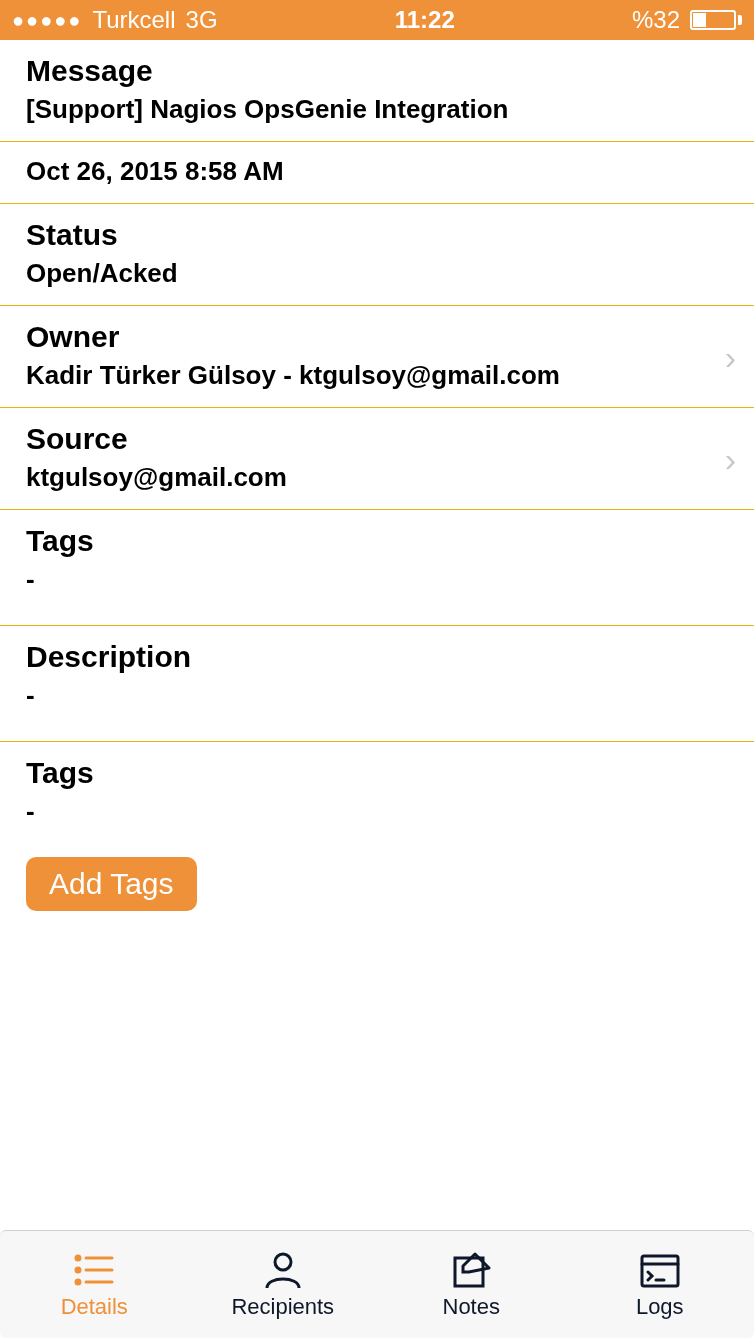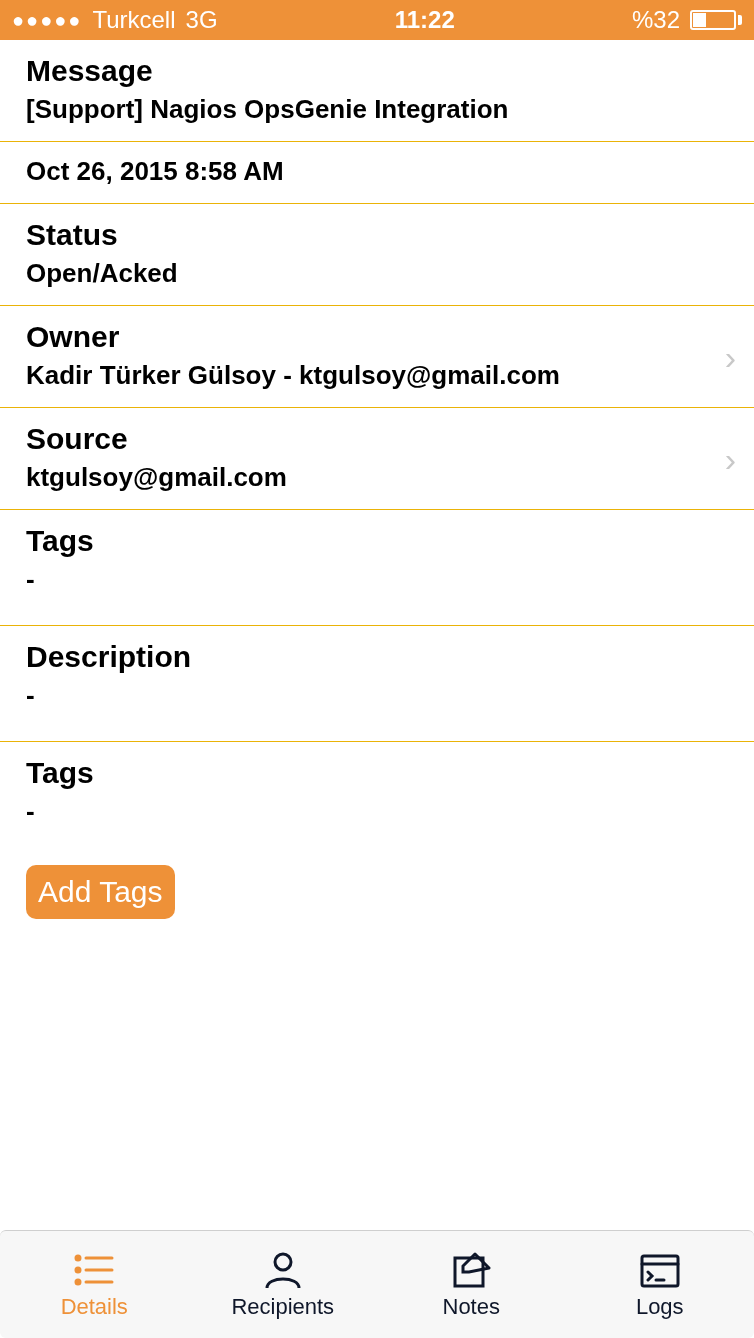--- a/index.html
+++ b/index.html
@@ -11,21 +11,21 @@
   .nav-bar { display: flex; align-items: center; justify-content: space-between; height: 84px; padding: 0 20px; }
   .nav-title { font-size: 36px; font-weight: 600; color:#fff; }
   .icon-btn { color: #fff; }
   .content { padding: 0 0 0 0; }
   .row { padding: 14px 26px 16px 26px; border-bottom: 1px solid #eab308; position: relative; }
   .row.no-border { border-bottom: none; }
   .row .label { font-size: 30px; font-weight: 700; margin-bottom: 6px; }
   .row .value { font-size: 26px; font-weight: 700; }
   .link { color: #000000; }
   .chevron { position: absolute; right: 18px; top: 50%; transform: translateY(-50%); color: #c8c8c8; font-size: 34px; }
-  .add-tags-btn { display: inline-block; background: #ee9138; color: #fff; font-size: 30px; padding: 10px 12px; border-radius: 10px; margin: 22px 0 0 26px; border: none; text-align: right; }
+  .add-tags-btn { display: inline-block; background: #ee9138; color: #fff; font-size: 30px; padding: 10px 23px; border-radius: 10px; margin: 14px 0 0 26px; border: none; text-align: right; }
   .tab-bar { position: absolute; bottom: 0; left: 0; right: 0; height: 108px; background: #f7f7f7; border-top: 1px solid #cfcfcf; display: flex; border-radius: 6px; }
   .tab { flex: 1; display: flex; flex-direction: column; align-items: center; justify-content: center; gap: 4px; color: #0f172a; font-size: 22px; }
   .tab.active { color: #ee9138; }
   .tab svg { width: 44px; height: 40px; }
   .battery { display:inline-flex; align-items:center; }
   .battery-body { width: 46px; height: 20px; border: 2px solid #fff; border-radius: 3px; position: relative; }
   .battery-fill { position:absolute; left:1px; top:1px; bottom:1px; width: 32%; background:#fff; }
   .battery-tip { width: 4px; height: 10px; background:#fff; margin-left:2px; border-radius: 0 2px 2px 0; }
 </style>
 </head>

